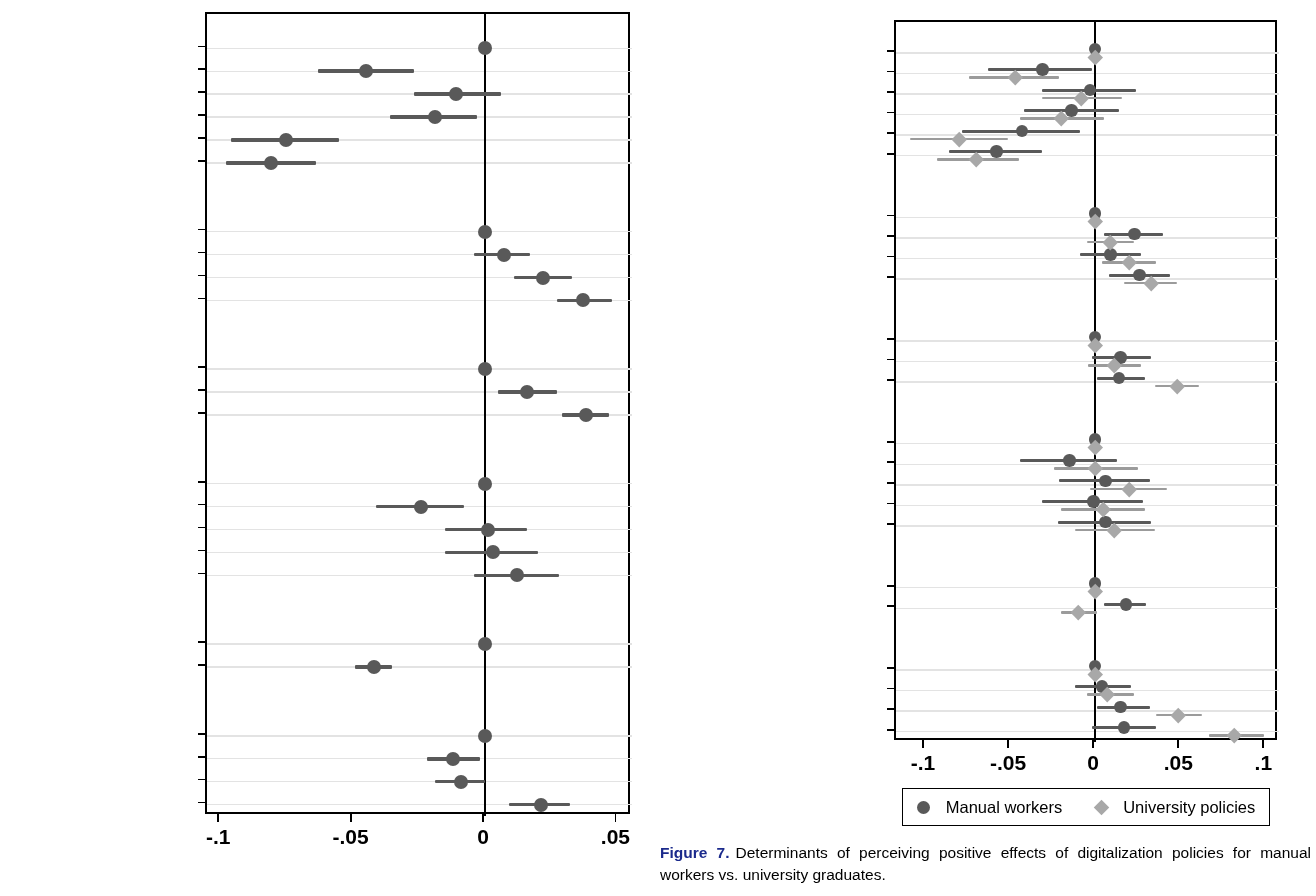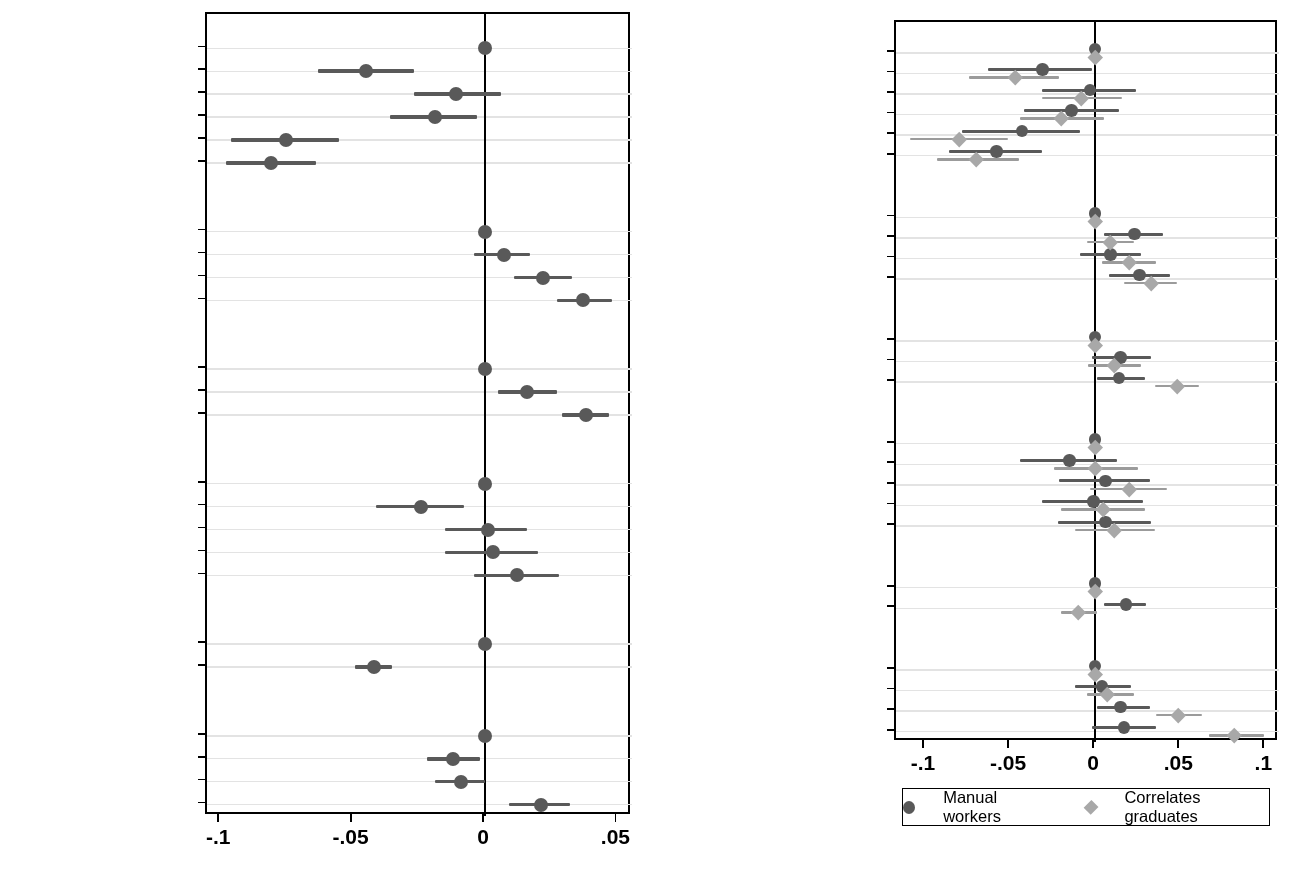--- a/index.html
+++ b/index.html
@@ -10,21 +10,21 @@
   .plot-box{position:absolute;border:2px solid #000;background:#fff;box-sizing:border-box;}
   .gridline{position:absolute;height:1.5px;background:#e3e3e3;left:0;z-index:1;}
   .zero-line{position:absolute;width:2px;background:#000;top:0;z-index:2;}
   .ci{position:absolute;z-index:3;border-radius:1px;}
   .marker-circle{position:absolute;border-radius:50%;z-index:4;}
   .marker-diamond{position:absolute;z-index:6;}
   .cat-tick{position:absolute;height:1.6px;background:#000;z-index:5;}
   .x-tick{position:absolute;width:1.8px;background:#000;}
   .x-tick-label{position:absolute;font-size:21px;font-weight:bold;transform:translateX(-50%);white-space:nowrap;}
   .legend-box{position:absolute;border:1.5px solid #000;background:#fff;display:flex;align-items:center;justify-content:center;gap:34px;box-sizing:border-box;}
-  .legend-entry{display:flex;align-items:center;gap:28px;}
+  .legend-entry{display:flex;align-items:center;gap:16px;}
   .legend-label{font-size:16.5px;}
   .legend-circle{width:13px;height:13px;border-radius:50%;}
   .legend-diamond{width:11px;height:11px;transform:rotate(45deg);}
   .caption{position:absolute;margin:0;font-size:15.5px;line-height:22px;}
   .caption .cap-label{font-weight:bold;margin-right:6px;}
 </style>
 </head>
 <body>
 
 <div id="canvas">
@@ -281,19 +281,22 @@
       <div class="x-tick-label" style="left: 1178.27px; top: 751px;">.05</div>
       <div class="x-tick" style="left: 1262.48px; top: 740px; height: 8px;"></div>
       <div class="x-tick-label" style="left: 1263.38px; top: 751px;">.1</div>
       <div class="legend-box" style="left: 902px; top: 788px; width: 368px; height: 38px;">
         <div class="legend-entry">
           <div class="legend-circle" style="background: rgb(89, 89, 89);"></div>
           <span class="legend-label">Manual workers</span>
         </div>
         <div class="legend-entry">
           <div class="legend-diamond" style="background: rgb(168, 168, 168);"></div>
-          <span class="legend-label">Correlates graduates</span>
+          <span class="legend-label">University policies</span>
         </div>
       </div>
     </div>
 
 
+  <p class="caption" id="cap7" style="left:660px;top:842px;width:651px;text-align:justify;">
+    <span class="cap-label" style="color: rgb(27, 42, 140);">Figure 7.</span><span>Determinants of perceiving positive effects of digitalization policies for manual workers vs. university graduates.</span>
+  </p>
 </div>
 
 </body></html>

